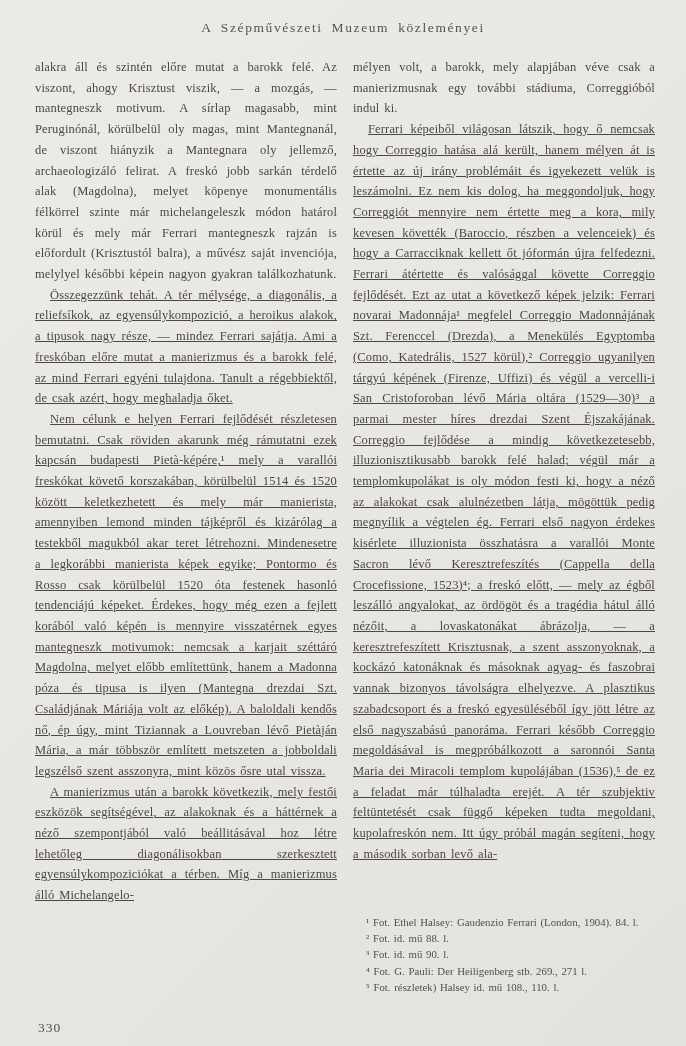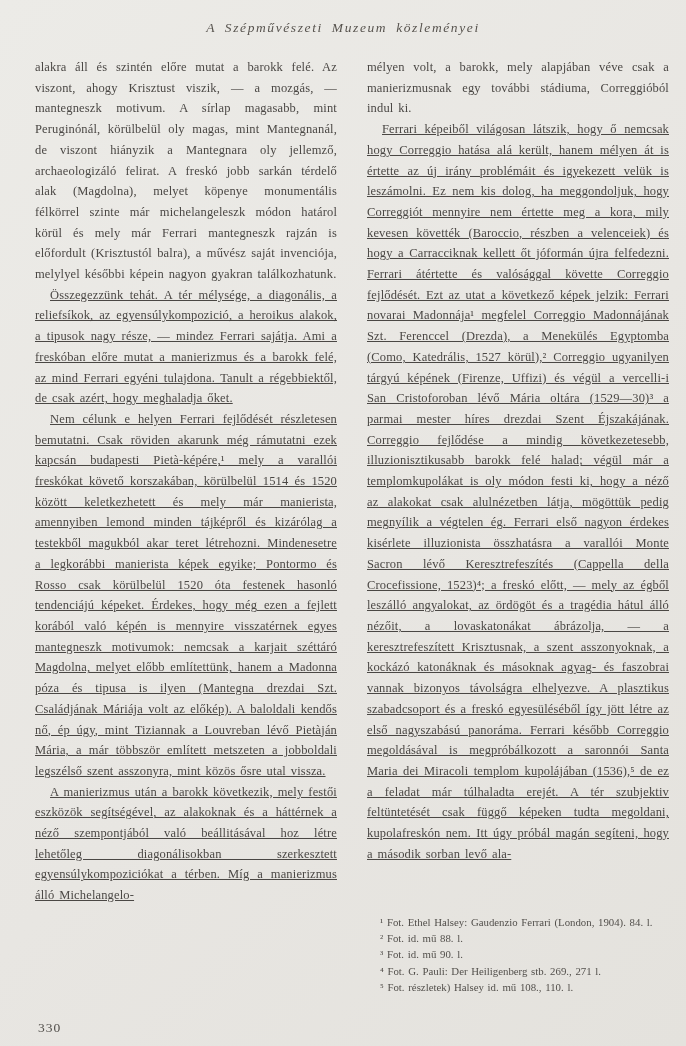--- a/index.html
+++ b/index.html
@@ -16,32 +16,31 @@
     font-family: "Liberation Serif", "DejaVu Serif", serif;
     color: var(--ink, #4a4744);
     overflow: hidden;
   }
   .running-header {
     position: absolute;
     top: 20px;
     left: 0;
     width: 100%;
     text-align: center;
-    font-style: italic;
     font-size: 13.5px;
     letter-spacing: 1.6px;
     word-spacing: 4px;
     color: #57534e;
   }
   .columns {
     position: absolute;
     top: 57px;
     left: 35px;
     display: flex;
-    gap: 30px;
+    gap: 16px;
   }
   .column {
     width: 302px;
     height: 938px;
     display: flex;
     flex-direction: column;
   }
   .body-par {
     margin: 0;
     font-size: 12.5px;

